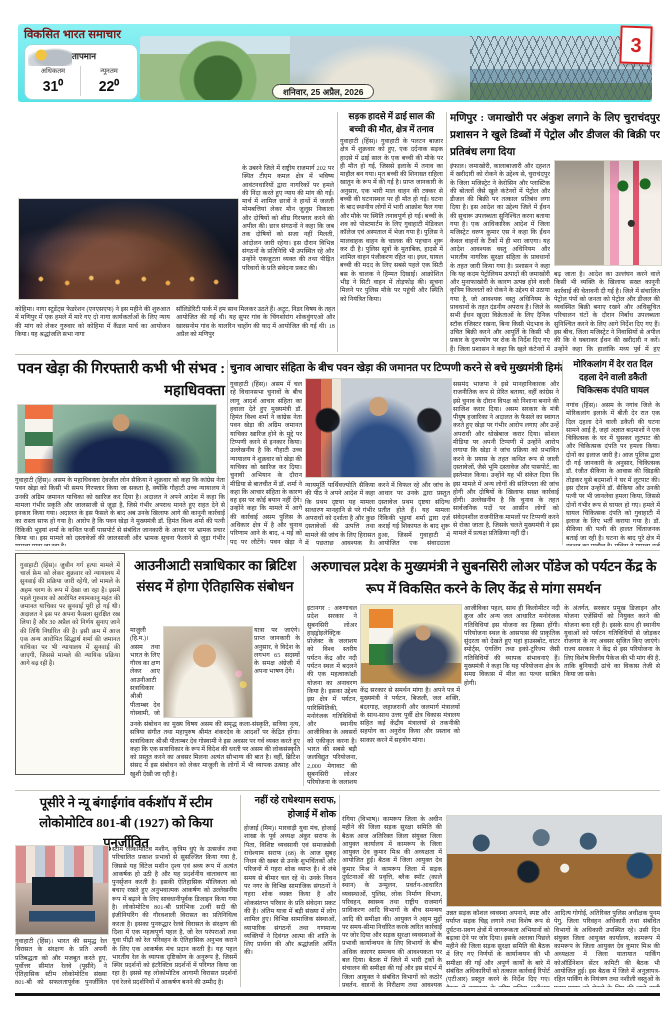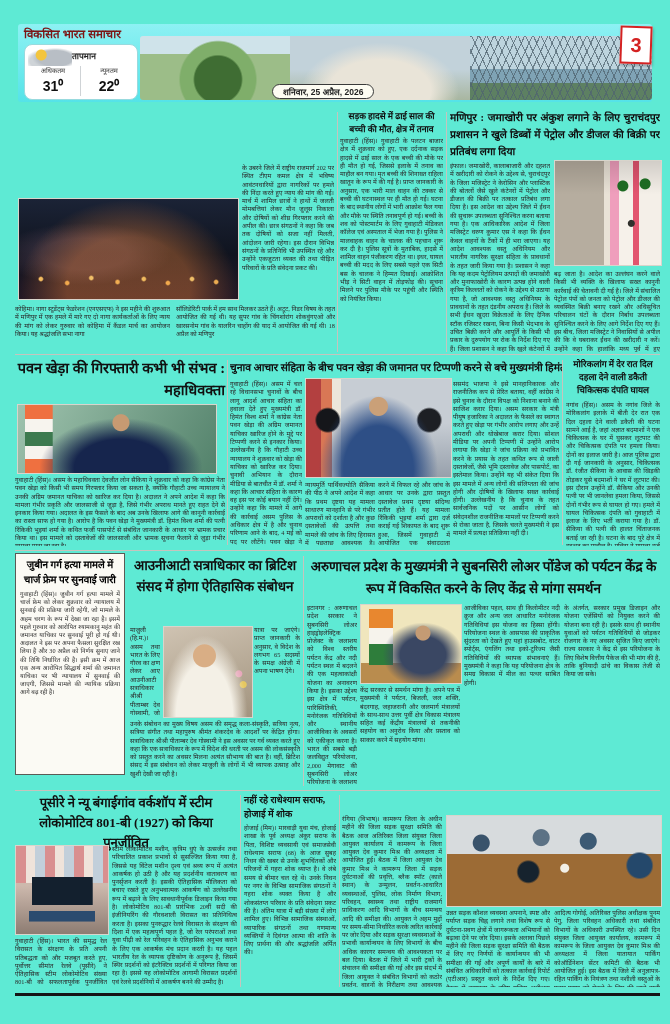--- a/index.html
+++ b/index.html
@@ -1,16 +1,16 @@
 <!DOCTYPE html>
 <html><head>
 <meta charset="utf-8">
 <style>
   html,body{margin:0;padding:0;background:#e9e7e0;}
-  #page{position:relative;width:670px;height:1024px;margin:0 auto;background:#5eead4;
+  #page{position:relative;width:670px;height:1024px;margin:0 auto;background:#ffffff;
         font-family:"Liberation Sans", sans-serif;overflow:hidden;}
   .abs{position:absolute;}
   .hl{font-weight:bold;color:#101010;font-family:"Liberation Serif", serif;}
   .bt{font-size:6.3px;line-height:1.32;color:#2a2a2a;text-align:justify;overflow:hidden;
       font-family:"Liberation Serif", serif;}
   .vrule{width:1px;background:#c6c4bd;}
   .hrule{height:1px;background:#c6c4bd;}
   .ph{overflow:hidden;border:1px solid #d8d5cc;}
 
   
@@ -50,21 +50,21 @@
   #hl-naga{left:15px;top:110px;width:320px;font-size:15.5px;line-height:1.55;text-align:center;}
   #hl-accident{left:340px;top:110px;width:103px;font-size:8.8px;line-height:1.45;text-align:center;}
   #hl-petrol{left:450px;top:110px;width:210px;height:48px;font-size:10.5px;line-height:1.6;text-align:justify;overflow:hidden;}
   #hl-khera{left:15px;top:358px;width:210px;font-size:14.5px;line-height:1.5;text-align:right;}
   #hl-cm{left:230px;top:360px;width:332px;font-size:10.5px;white-space:nowrap;overflow:hidden;text-align:center;}
   #hl-dacoity{left:566px;top:358px;width:94px;font-size:8.8px;line-height:1.5;text-align:center;}
   #hl-zubeen{font-size:10px;line-height:1.45;text-align:center;font-weight:bold;font-family:"Liberation Serif", serif;}
   #hl-auniati{left:130px;top:556px;width:170px;font-size:13.5px;line-height:1.55;text-align:center;}
   #hl-arunachal{left:307px;top:556px;width:353px;font-size:13.5px;line-height:1.6;text-align:center;}
   #hl-loco{left:15px;top:793px;width:222px;font-size:13px;line-height:1.55;text-align:center;}
-  #hl-obit{left:244px;top:793px;width:92px;font-size:9.5px;line-height:1.5;text-align:left;}
+  #hl-obit{left:244px;top:793px;width:92px;font-size:9.5px;line-height:1.5;text-align:right;}
   #hl-roadsafety{left:342px;top:793px;width:318px;font-size:13px;white-space:nowrap;overflow:hidden;text-align:center;}
 
   
   #ph-candle{left:18px;top:198px;width:219px;height:100px;
     background:
      radial-gradient(circle at 10% 80%,rgba(255,196,98,.95) 0 1.5px,transparent 3px),
      radial-gradient(circle at 22% 84%,rgba(255,180,80,.9) 0 1.5px,transparent 3px),
      radial-gradient(circle at 33% 79%,rgba(255,205,110,.9) 0 1.5px,transparent 3px),
      radial-gradient(circle at 45% 83%,rgba(255,186,86,.9) 0 1.5px,transparent 3px),
      radial-gradient(circle at 57% 80%,rgba(255,200,100,.9) 0 1.5px,transparent 3px),
@@ -215,21 +215,20 @@
   <div class="abs bt" id="cm-col3">ससमंद भाजपा ने इसे मानहानिकारक और राजनीतिक कप से प्रेरित बताया, वहीं कांग्रेस ने इसे चुनाव के दौरान विपक्ष को निशाना बनाने की साजिश करार दिया। असम सरकार के मंत्री पीयूष हजारिका ने अदालत के फैसले का स्वागत करते हुए खेड़ा पर गंभीर आरोप लगाए और उन्हें अपराधी और धोखेबाज करार दिया। सोशल मीडिया पर अपनी टिप्पणी में उन्होंने आरोप लगाया कि खेड़ा ने जांच प्रक्रिया को प्रभावित करने के प्रयास के तहत कथित रूप से जाली दस्तावेजों, जैसे भूमि दस्तावेज और पासपोर्ट, का इस्तेमाल किया। उन्होंने यह भी संकेत दिया कि इस मामले में अन्य लोगों की संलिप्तता की जांच होगी और दोषियों के खिलाफ सख्त कार्रवाई होगी। उल्लेखनीय है कि चुनाव के तहत सार्वजनिक पदों पर आसीन लोगों को संवेदनशील राजनीतिक मामलों पर टिप्पणी करने से रोका जाता है, जिसके चलते मुख्यमंत्री ने इस मामले में प्रत्यक्ष प्रतिक्रिया नहीं दी।</div>
 
   <div class="abs hl" id="hl-dacoity">मोरिकलांग में देर रात दिल दहला देने वाली डकैती चिकित्सक दंपति घायल</div>
   <div class="abs bt" id="dacoity-body">नगांव (हिंस)। असम के नगांव जिले के मोरिकलांग इलाके में बीती देर रात एक दिल दहला देने वाली डकैती की घटना सामने आई है, जहां अज्ञात बदमाशों ने एक चिकित्सक के घर में घुसकर लूटपाट की और चिकित्सक दंपति पर हमला किया। दोनों का इलाज जारी है। आज पुलिस द्वारा दी गई जानकारी के अनुसार, चिकित्सक डॉ. रंजीत सैकिया के आवास की खिड़की तोड़कर घुसे बदमाशों ने घर में लूटपाट की। इस दौरान उन्होंने डॉ. सैकिया और उनकी पत्नी पर भी जानलेवा हमला किया, जिससे दोनों गंभीर रूप से घायल हो गए। हमले में घायल चिकित्सक दंपति को गुवाहाटी में इलाज के लिए भर्ती कराया गया है। डॉ. सैकिया की पत्नी की हालत चिंताजनक बताई जा रही है। घटना के बाद पूरे क्षेत्र में दहशत का माहौल है। पुलिस ने मामला दर्ज कर बदमाशों की तलाश शुरू कर दी है।</div>
 
   <div class="abs vrule" style="left:227px;top:360px;height:185px;"></div>
   <div class="abs vrule" style="left:562px;top:360px;height:185px;"></div>
   <div class="abs hrule" style="left:15px;top:550px;width:645px;"></div>
 
   <div class="abs" id="zubeen-box">
-    <div id="hl-zubeen">जुबीन गर्ग हत्या मामले में चार्ज फ्रेम पर सुनवाई जारी</div>
     <div class="bt" id="zubeen-body">गुवाहाटी (हिंस)। जुबीन गर्ग हत्या मामले में चार्ज फ्रेम को लेकर शुक्रवार को न्यायालय में सुनवाई की प्रक्रिया जारी रहेगी, जो मामले के अहम चरण के रूप में देखा जा रहा है। इसमें पहले गुरुवार को आरोपित श्यामकानु महंत की जमानत याचिका पर सुनवाई पूरी हो गई थी। अदालत ने इस पर अपना फैसला सुरक्षित रख लिया है और 30 अप्रैल को निर्णय सुनाए जाने की तिथि निर्धारित की है। इसी क्रम में आज एक अन्य आरोपित सिद्धार्थ शर्मा की जमानत याचिका पर भी न्यायालय में सुनवाई की जाएगी, जिससे मामले की न्यायिक प्रक्रिया आगे बढ़ रही है।</div>
   </div>
 
   <div class="abs hl" id="hl-auniati">आउनीआटी सत्राधिकार का ब्रिटिश संसद में होगा ऐतिहासिक संबोधन</div>
   <div class="abs bt" id="auniati-left">माजुली (हि.म.)। असम तथा भारत के लिए गौरव का क्षण लेकर आए आउनीआटी सत्राधिकार श्रीश्री पीताम्बर देव गोस्वामी, जो पहली बार ब्रिटिश संसद को संबोधित करेंगे। यह ऐतिहासिक संबोधन 4 जून को होगा।</div>
   <div class="abs ph" id="ph-monk"></div>
   <div class="abs bt" id="auniati-right">यात्रा पर जाएंगे। प्राप्त जानकारी के अनुसार, वे विदेश के लगभग 65 सदस्यों के समक्ष अंग्रेजी में अपना भाषण देंगे।</div>
   <div class="abs bt" id="auniati-below">उनके संबोधन का मुख्य विषय असम की समृद्ध कला-संस्कृति, सत्रिया नृत्य, सत्रिया संगीत तथा महापुरुष श्रीमंत शंकरदेव के आदर्शों पर केंद्रित होगा। सत्राधिकार श्रीश्री पीताम्बर देव गोस्वामी ने इस अवसर पर गर्व व्यक्त करते हुए कहा कि एक सत्राधिकार के रूप में विदेश की धरती पर असम की लोकसंस्कृति को प्रस्तुत करने का अवसर मिलना अत्यंत सौभाग्य की बात है। वहीं, ब्रिटिश संसद में इस संबोधन को लेकर माजुली के लोगों में भी व्यापक उत्साह और खुशी देखी जा रही है।</div>
 
   <div class="abs hl" id="hl-arunachal">अरुणाचल प्रदेश के मुख्यमंत्री ने सुबनसिरी लोअर पोंडेज को पर्यटन केंद्र के रूप में विकसित करने के लिए केंद्र से मांगा समर्थन</div>

